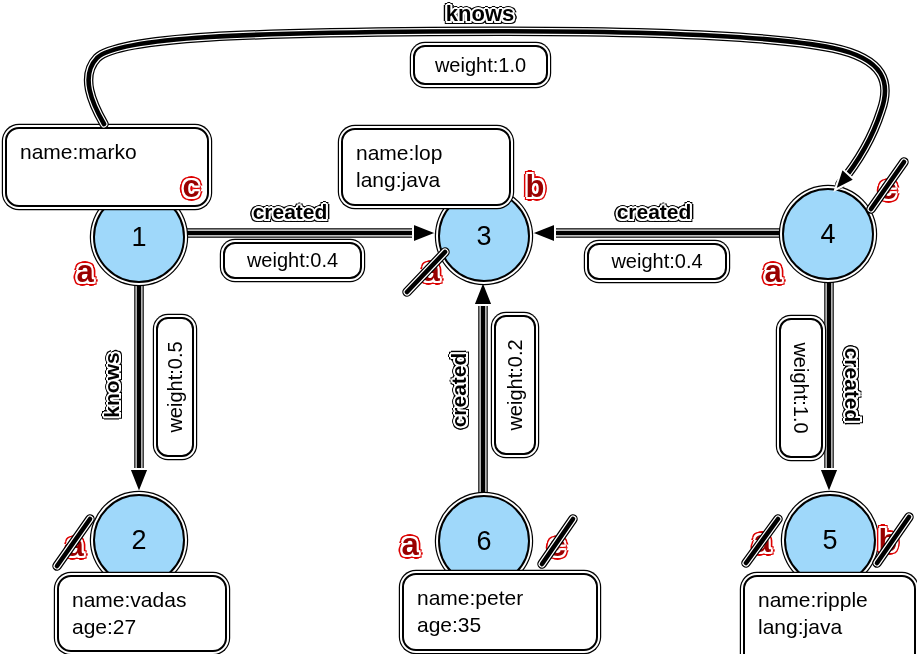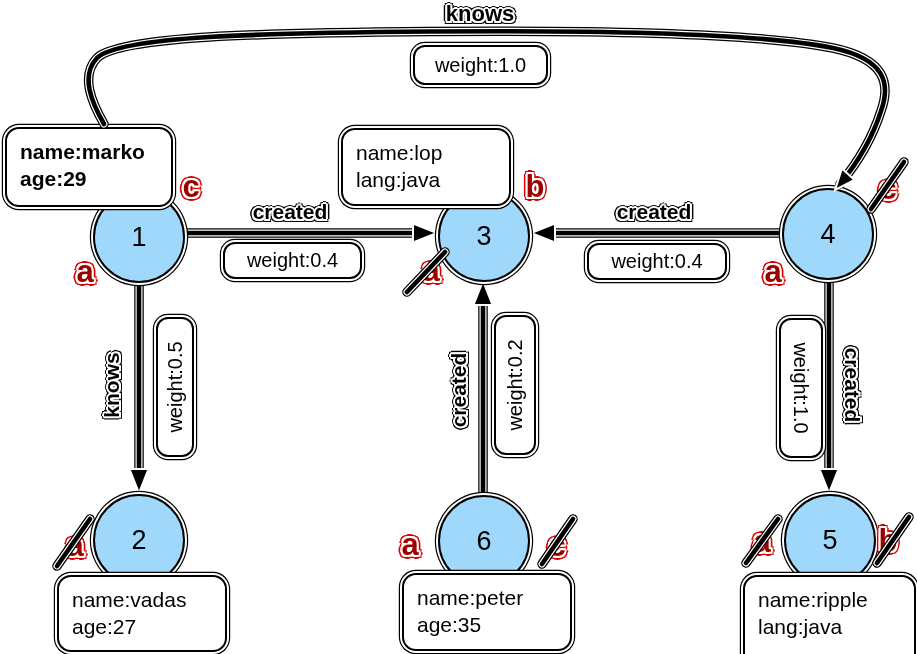--- a/index.html
+++ b/index.html
@@ -105,33 +105,32 @@
   <div class="node" style="left:93px;top:494px;">
       <span>2</span>
     </div>
   <div class="node" style="left:438px;top:495px;">
       <span>6</span>
     </div>
   <div class="node" style="left:784px;top:494px;">
       <span>5</span>
     </div>
 
-  <div class="propbox" style="left:5px;top:127px;width:168px;height:80px;font-weight:bold;">
+  <div class="propbox" style="left:5px;top:127px;width:204px;height:80px;">
     <div>name:marko</div>
-    <div>age:29</div>
   </div>
   <div class="propbox" style="left:341px;top:128px;width:170px;height:78px;">
     <div>name:lop</div>
     <div>lang:java</div>
   </div>
   <div class="propbox" style="left:57px;top:575px;width:170px;height:77px;">
     <div>name:vadas</div>
     <div>age:27</div>
   </div>
-  <div class="propbox" style="left:402px;top:573px;width:170px;height:78px;">
+  <div class="propbox" style="left:402px;top:573px;width:196px;height:78px;">
     <div>name:peter</div>
     <div>age:35</div>
   </div>
   <div class="propbox" style="left:743px;top:575px;width:173px;height:94px;">
     <div>name:ripple</div>
     <div>lang:java</div>
   </div>
 
   <div class="elabel big" style="left:420px;top:1px;width:120px;height:26px;">knows</div>
   <div class="elabel" style="left:230px;top:199px;width:120px;height:26px;">created</div>

